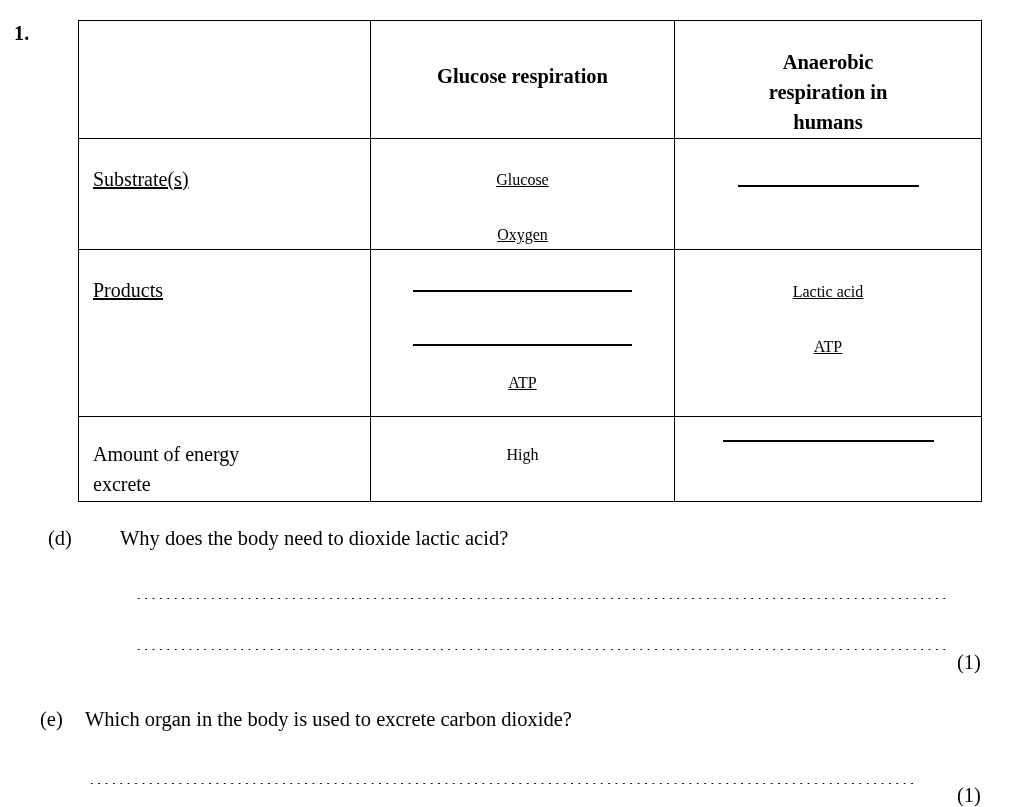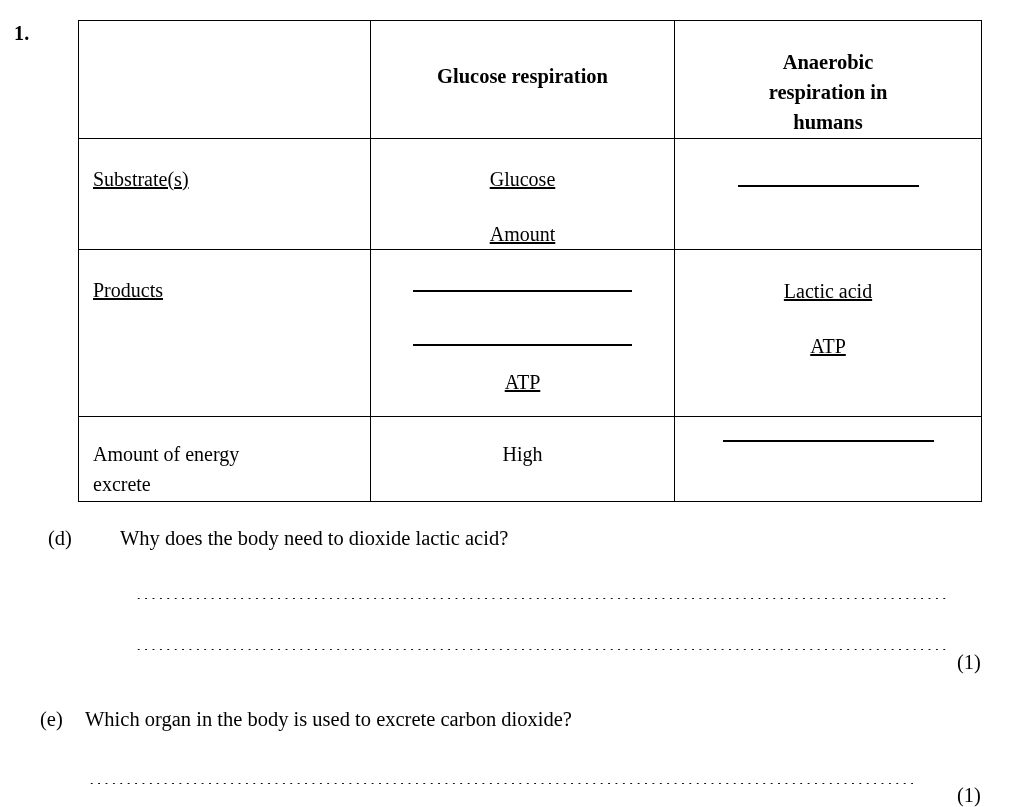--- a/index.html
+++ b/index.html
@@ -56,21 +56,21 @@
   .hdr-aerobic { padding-top: 40px; }
 
   
   .cell-left {
     font-size: 20px;
     line-height: 29px;
     padding: 26px 0 0 14px;
     text-align: left;
   }
   .cell-mid {
-    font-size: 20px;
+    font-size: 16px;
     line-height: 29px;
     text-align: center;
   }
 
   .row-substrate td { height: 110px; text-decoration: underline; }
   .row-products  td { height: 166px; text-decoration: underline; }
   .row-energy    td { height: 84px; }
 
   .sub-aerobic { padding-top: 26px; }
   .sub-aerobic .line2 { margin-top: 26px; }
@@ -168,21 +168,21 @@
       </td>
     </tr>
 
     <tr class="row-substrate">
       <td>
         <div class="cell-left">Substrate(s)</div>
       </td>
       <td>
         <div class="cell-mid sub-aerobic">
           <div>Glucose</div>
-          <div class="line2">Amount</div>
+          <div class="line2">Oxygen</div>
         </div>
       </td>
       <td>
         <div class="cell-mid">
           <span class="blank-rule br-sub-anaer"></span>
         </div>
       </td>
     </tr>
 
     <tr class="row-products">

